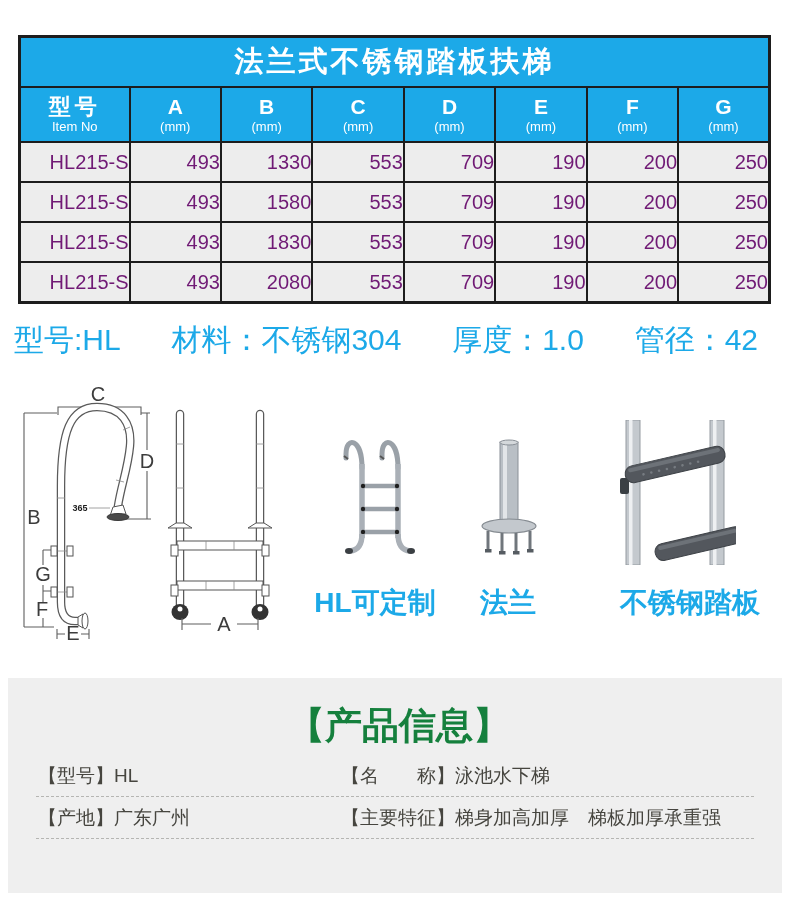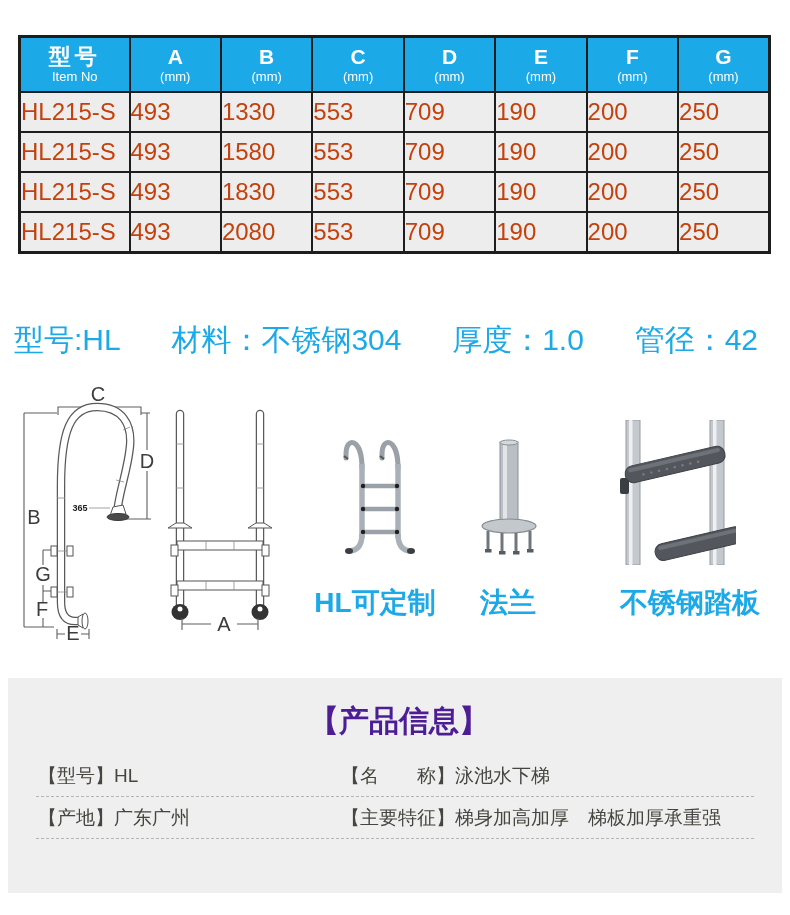--- a/index.html
+++ b/index.html
@@ -9,21 +9,21 @@
   
   .spec-table {position:absolute; left:18px; top:35px; width:753px;
                border-collapse:collapse; table-layout:fixed; border:3px solid #1d1d1d;}
   .spec-table td, .spec-table th {border:2px solid #1d1d1d; padding:0;}
   .t-title-cell {background:var(--accent); color:#fff; font-size:29px; font-weight:700;
                  text-align:center; height:48px; letter-spacing:3px;}
   .t-head th {background:var(--accent); color:#fff; height:53px; text-align:center; vertical-align:middle;}
   .h-main {font-size:21px; font-weight:700; line-height:25px;}
   .h-cn   {font-size:22px; letter-spacing:4px;}
   .h-sub  {font-size:13px; font-weight:400; line-height:16px;}
-  .t-row td {background:var(--row_bg); color:#c2410c; font-size:24px; text-align:left; height:38px;}
+  .t-row td {background:var(--row_bg); color:#701a75; font-size:20px; text-align:right; height:38px;}
 
   
   .spec-line {position:absolute; left:14px; top:320px; width:744px; display:flex;
               justify-content:space-between; color:var(--accent); font-size:30px; font-weight:400;
               white-space:nowrap;}
 
   
   .drawing {position:absolute; left:10px; top:380px;}
   .drawing text {font-family:"Liberation Sans","DejaVu Sans",sans-serif; fill:#3c3c3c; font-size:20px;}
   .drawing .tiny {font-size:9px; font-weight:700; fill:#1d1d1d;}
@@ -37,21 +37,21 @@
   .photo {position:absolute;}
   .caption {position:absolute; top:584px; text-align:center; color:var(--accent);
             font-size:28px; font-weight:700; white-space:nowrap;}
   .cap1 {left:300px; width:150px;}
   .cap2 {left:452px; width:112px;}
   .cap3 {left:596px; width:188px;}
 
   
   .info {position:absolute; left:8px; top:678px; width:774px; height:215px;
          background:var(--info_bg); color:#46453f;}
-  .info-title {text-align:center; font-size:30px; font-weight:700; color:#4c1d95;
+  .info-title {text-align:center; font-size:37px; font-weight:700; color:#15803d;
                padding-top:23px; height:50px;padding-left:8px;}
   .info-rows {margin:4px 28px 0 28px;}
   .info-row {display:flex; padding:8px 2px 7px 2px; border-bottom:1px dashed #b5b5b2; font-size:19px;}
   .cell-left {width:303px; flex:none;}
   .cell-right {flex:1;}
 </style>
 </head>
 <body>
 
 <div class="page">
@@ -61,20 +61,23 @@
       <col style="width:110px">
         <col>
         <col>
         <col>
         <col>
         <col>
         <col>
         <col>
     </colgroup>
     <tbody>
+        <tr>
+      <td colspan="8" class="t-title-cell">法兰式不锈钢踏板扶梯</td>
+    </tr>
     <tr class="t-head">
       <th>
         <div class="h-main h-cn">型号</div>
         <div class="h-sub">Item No</div>
       </th>
       <th>
         <div class="h-main">A</div>
         <div class="h-sub">(mm)</div>
       </th>
       <th>

